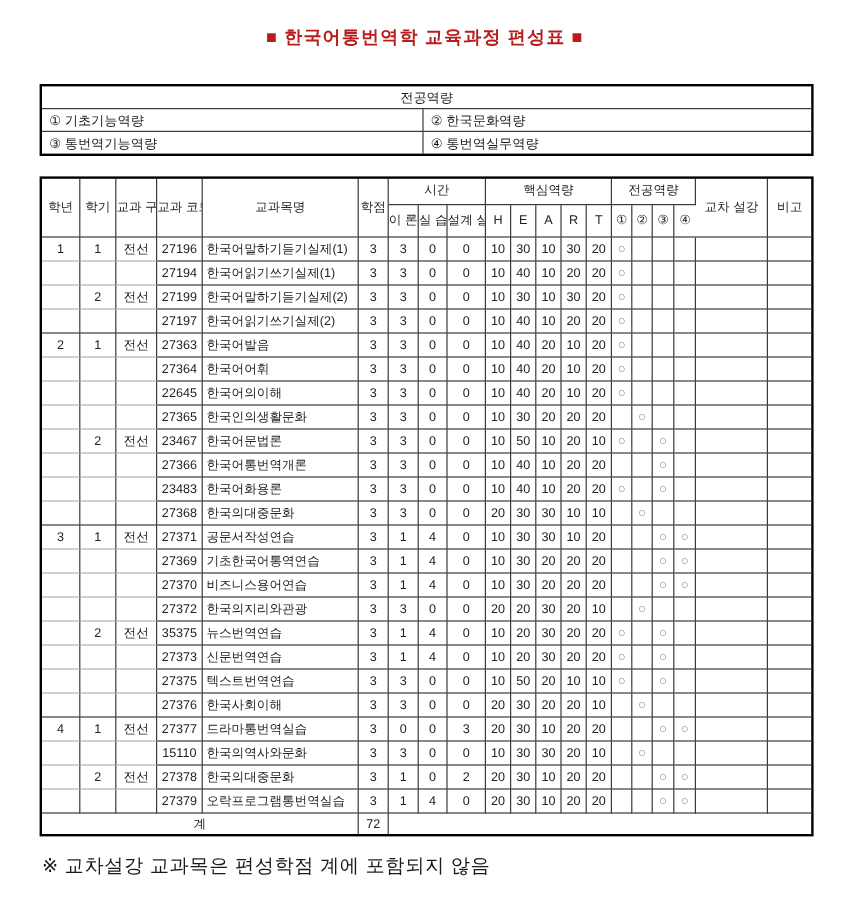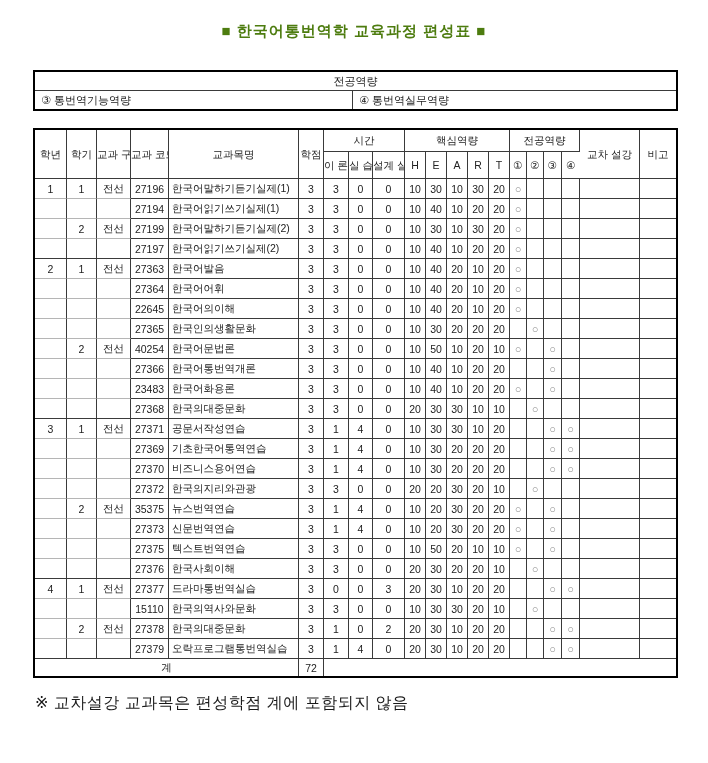--- a/index.html
+++ b/index.html
@@ -4,21 +4,21 @@
 <style>
   html,body{margin:0;padding:0;background:#fff;}
   body{
     width:708px;height:763px;overflow:hidden;
     font-family:"Liberation Sans","DejaVu Sans",sans-serif;
     color:#1a1a1a;
   }
   .page{padding:14px 33px 0 33px;}
   .title{
     text-align:center;font-size:15px;font-weight:bold;
-    margin:8px 0 0 0;letter-spacing:1px;color:#4d7c0f;
+    margin:8px 0 0 0;letter-spacing:1px;color:#b91c1c;
   }
   table{border-collapse:separate;border-spacing:0;table-layout:fixed;}
   .comp-table{
     width:645px;margin-top:29px;border:2px solid #000;
   }
   .comp-table th,.comp-table td{
     border-right:1px solid #3a3a3a;border-bottom:1px solid #3a3a3a;
     font-size:11px;font-weight:normal;height:18px;padding:0 0 0 6px;
     white-space:nowrap;overflow:hidden;
   }
@@ -61,20 +61,24 @@
   <div class="title">■ 한국어통번역학 교육과정 편성표 ■</div>
 
   <table class="comp-table">
     <colgroup>
         <col style="width:318px">
         <col style="width:323px">
       </colgroup>
     <tbody>
         <tr>
       <th colspan="2">전공역량</th>
+    </tr>
+    <tr>
+      <td>① 기초기능역량</td>
+      <td>② 한국문화역량</td>
     </tr>
     <tr>
       <td>③ 통번역기능역량</td>
       <td>④ 통번역실무역량</td>
     </tr>
   </tbody>
     </table>
 
   <table class="main-table">
     <colgroup>
@@ -308,21 +312,21 @@
           <td class="circ">○</td>
           <td class="circ"></td>
           <td class="circ"></td>
           <td></td>
           <td></td>
         </tr>
         <tr>
           <td class="lt"></td>
           <td class="lt">2</td>
           <td class="lt">전선</td>
-          <td>40254</td>
+          <td>23467</td>
           <td class="name">한국어문법론</td>
           <td>3</td>
           <td>3</td>
           <td>0</td>
           <td>0</td>
           <td>10</td>
           <td>50</td>
           <td>10</td>
           <td>20</td>
           <td>10</td>

